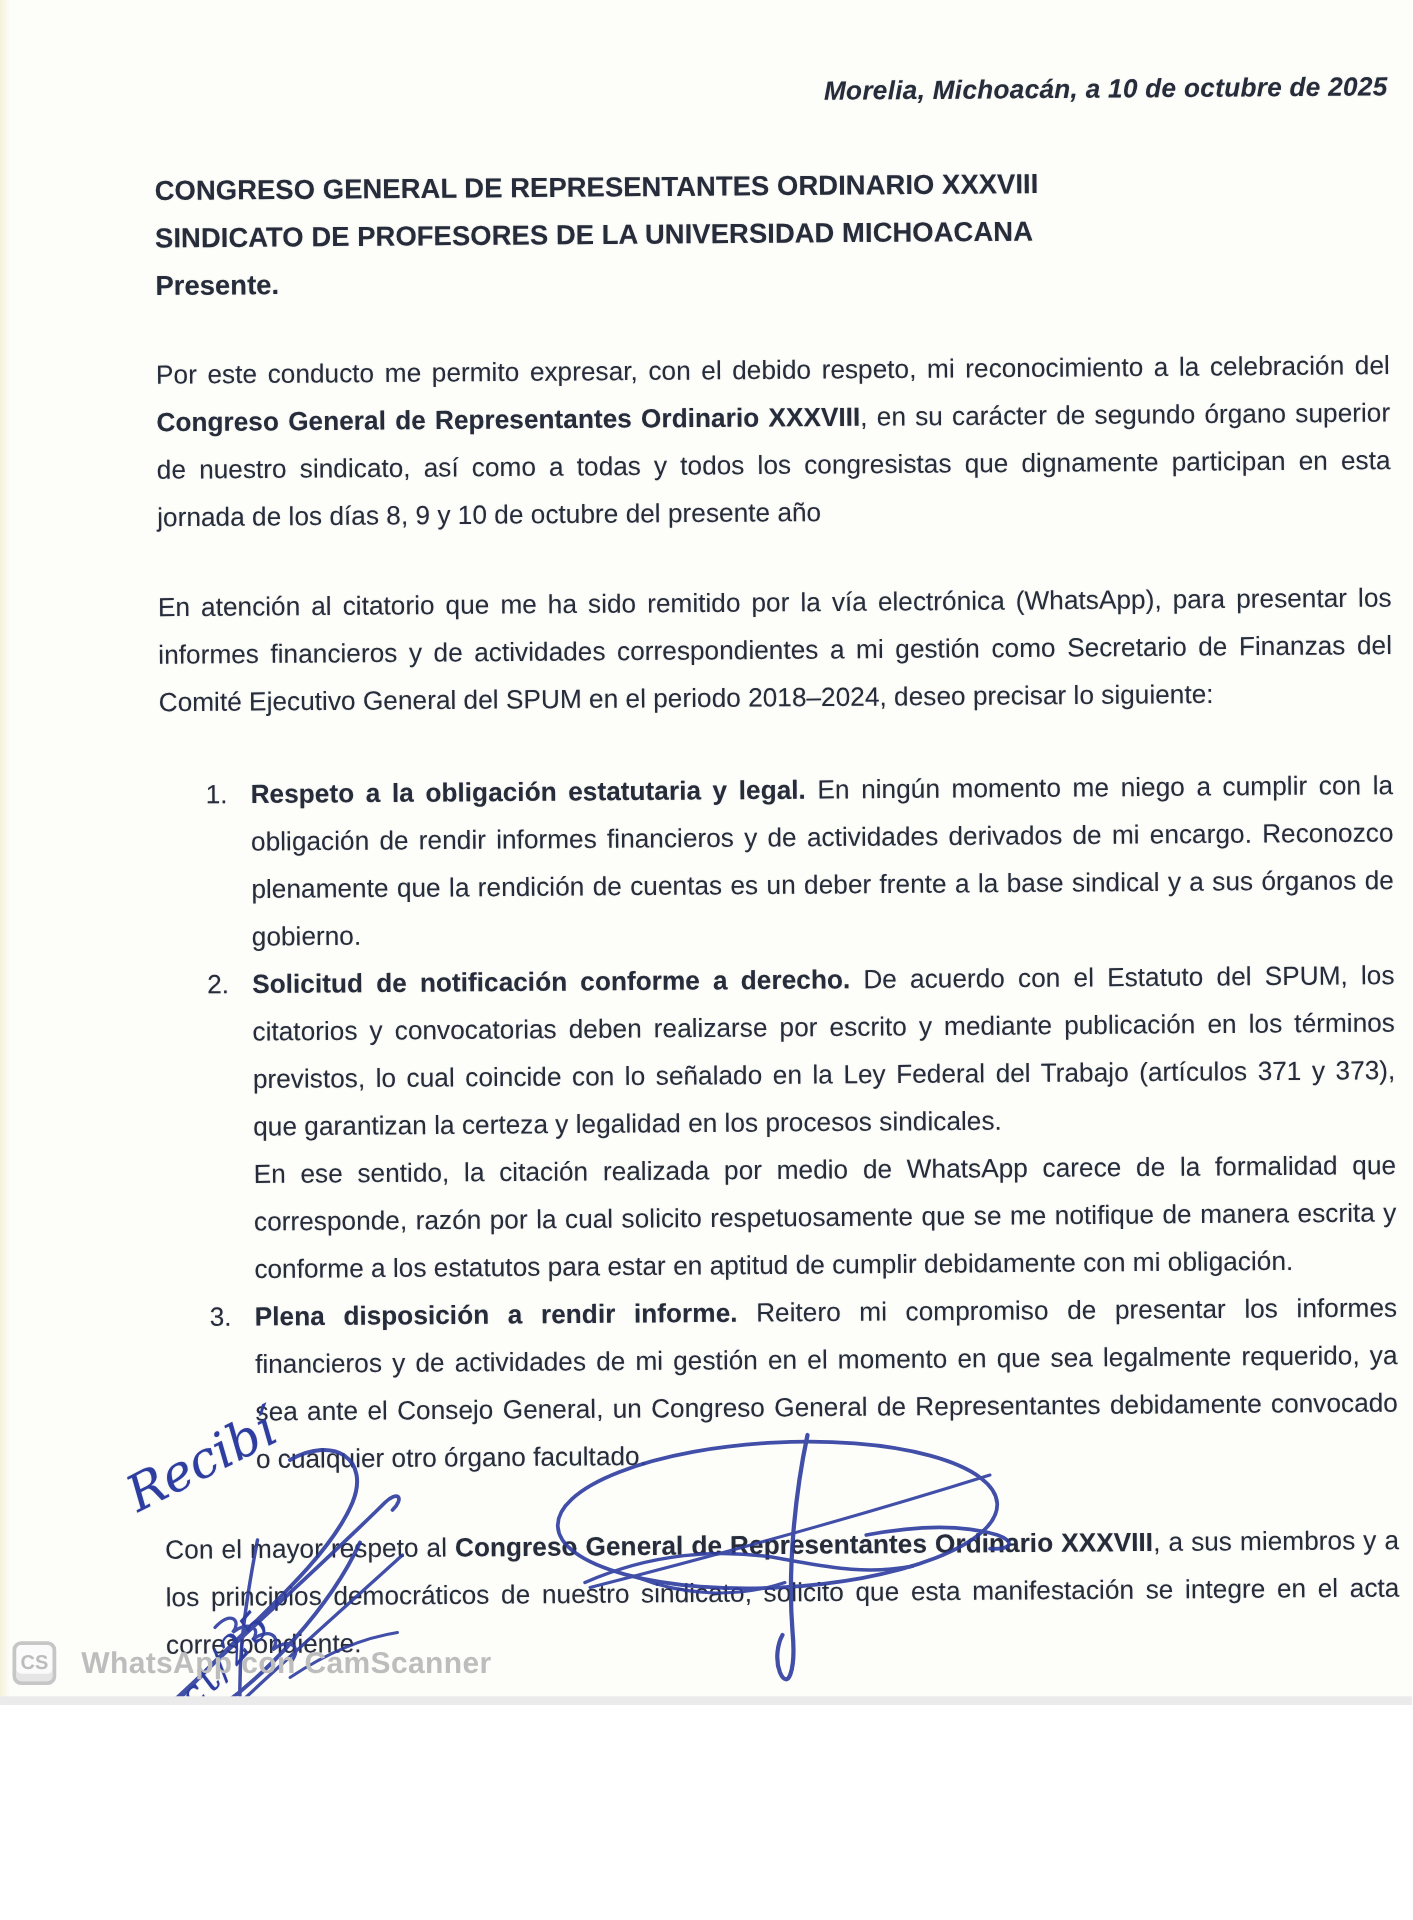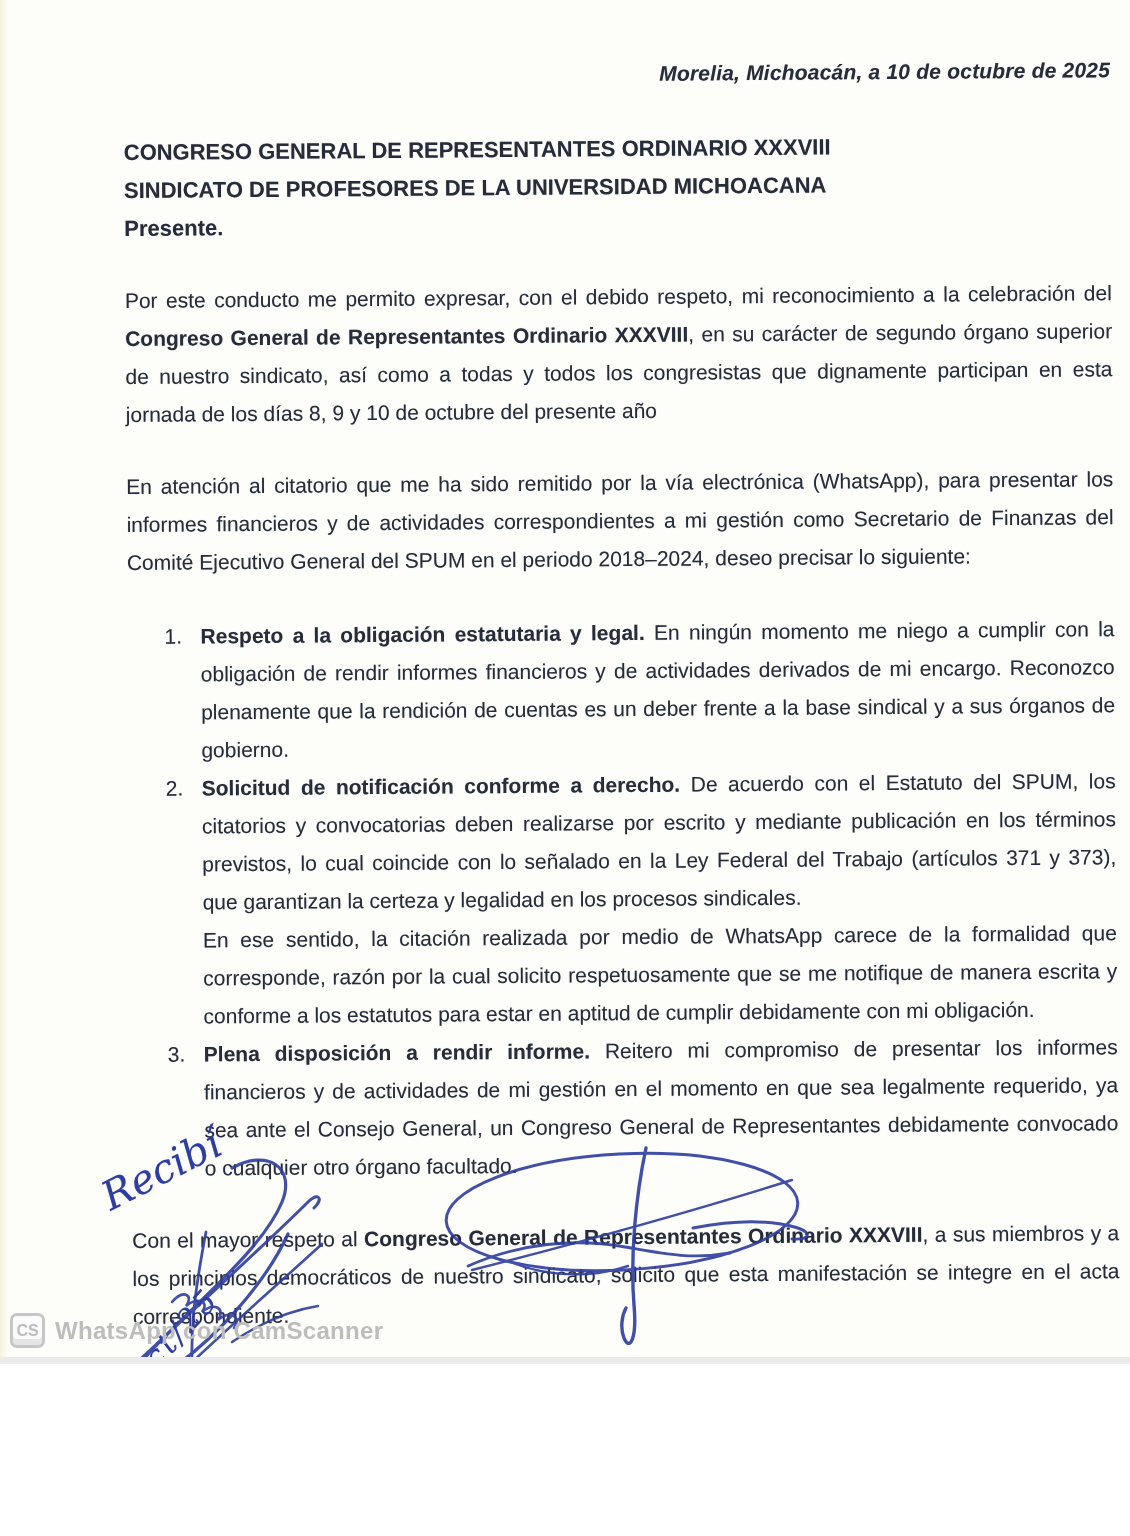--- a/index.html
+++ b/index.html
@@ -33,21 +33,21 @@
   
   .ink-layer{position:absolute;left:0;top:0;width:1130px;height:1536px;pointer-events:none;}
   .ink-layer svg{position:absolute;left:0;top:0;}
   .hand-note{position:absolute;color:var(--ink,#2e3da0);
     font-family:"DejaVu Serif",serif;font-style:italic;white-space:nowrap;
     text-shadow:0 0 1px rgba(46,61,160,.35);}
   .note-recibi{left:94px;top:1178px;font-size:40px;transform:rotate(-27deg);transform-origin:0 0;}
   .note-date{left:104px;top:1404px;font-size:31px;letter-spacing:3px;
     transform:rotate(-48deg);transform-origin:0 100%;}
   
-  .footer{position:absolute;left:10px;bottom:16px;display:flex;align-items:center;gap:10px;}
+  .footer{position:absolute;left:10px;bottom:16px;display:flex;align-items:center;gap:20px;}
   .cs-badge{width:29px;height:29px;border:3px solid #c6c6c6;border-radius:7px;
     color:#bcbcbc;font-weight:bold;font-size:16px;display:flex;align-items:center;justify-content:center;
     box-shadow:inset 0 -6px 0 rgba(150,150,150,.22);background:#fbfbfb;}
   .footer-text{color:var(--footer-color,#bdbdbd);font-size:24px;font-weight:bold;letter-spacing:.3px;}
   .bottom-edge{position:absolute;left:0;right:0;bottom:0;height:7px;background:#ebebeb;}
 </style>
 </head>
 <body>
 
 <div class="page">

